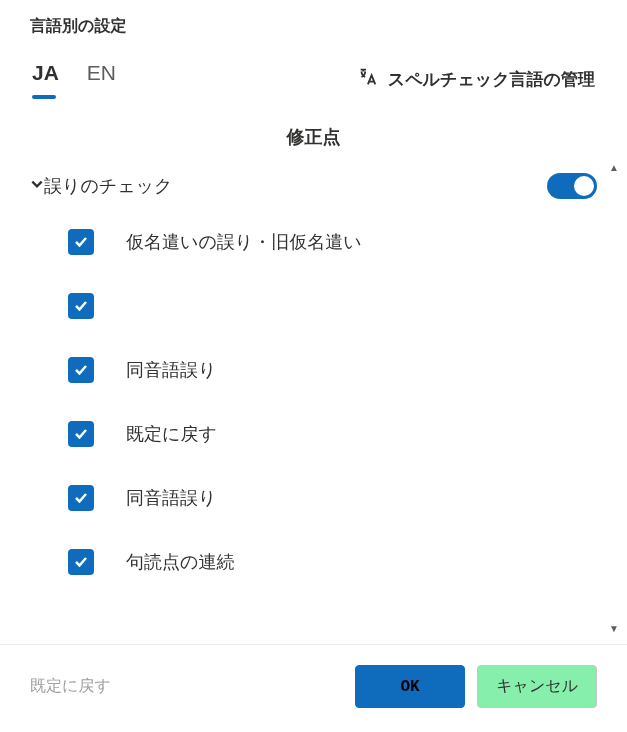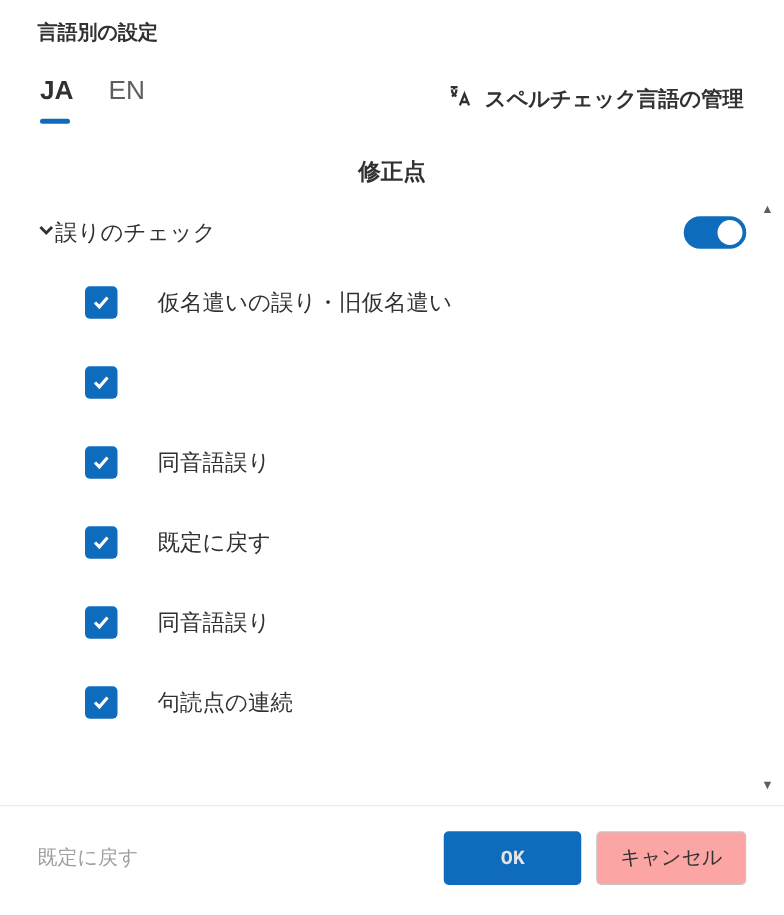--- a/index.html
+++ b/index.html
@@ -178,27 +178,27 @@
       min-width: 110px;
       padding: 10px 18px;
       font-size: 16px;
       border-radius: 4px;
       cursor: pointer;
       text-align: center;
       font-family: inherit;
     }
     .btn-primary {
       background: #0f6cbd;
-      color: #e5e5e5;
+      color: #000000;
       border: 1px solid #0f6cbd;
       font-weight: 600;
       margin-left: 40px;
     }
     .btn-secondary {
-      background: #fca5a5;
+      background: #86efac;
       color: #323130;
       border: 1px solid #c8c6c4;
     }
   </style>
 </head>
 <body>
 
 <div class="container">
   <div class="header">
     <div class="title">言語別の設定</div>

